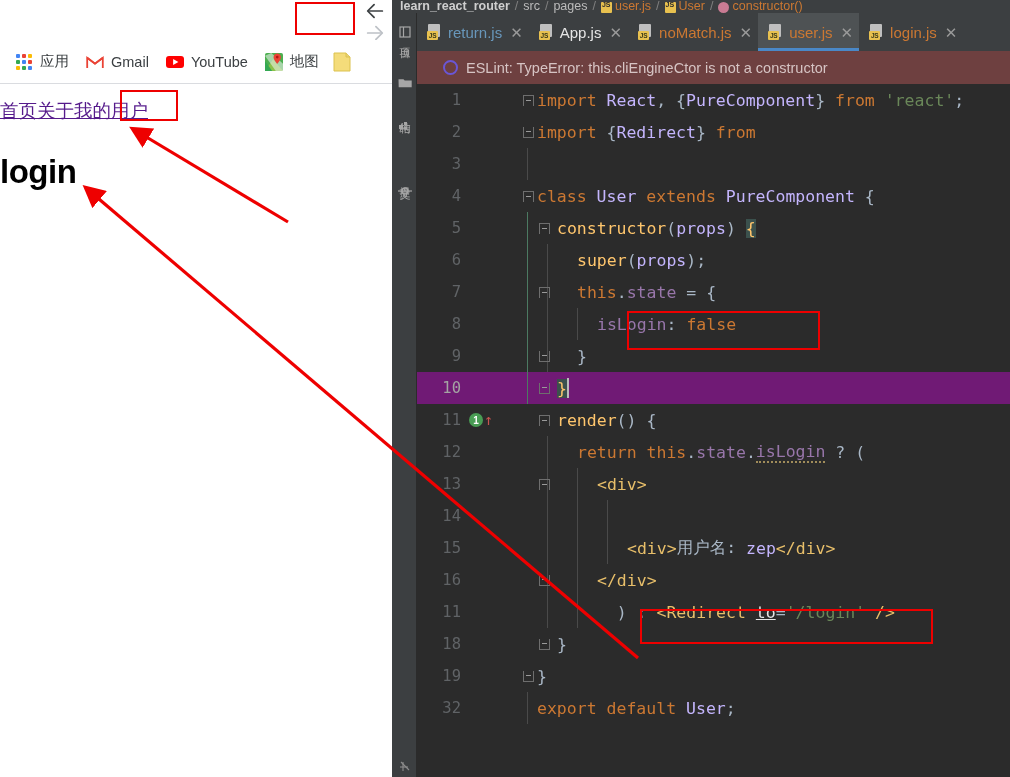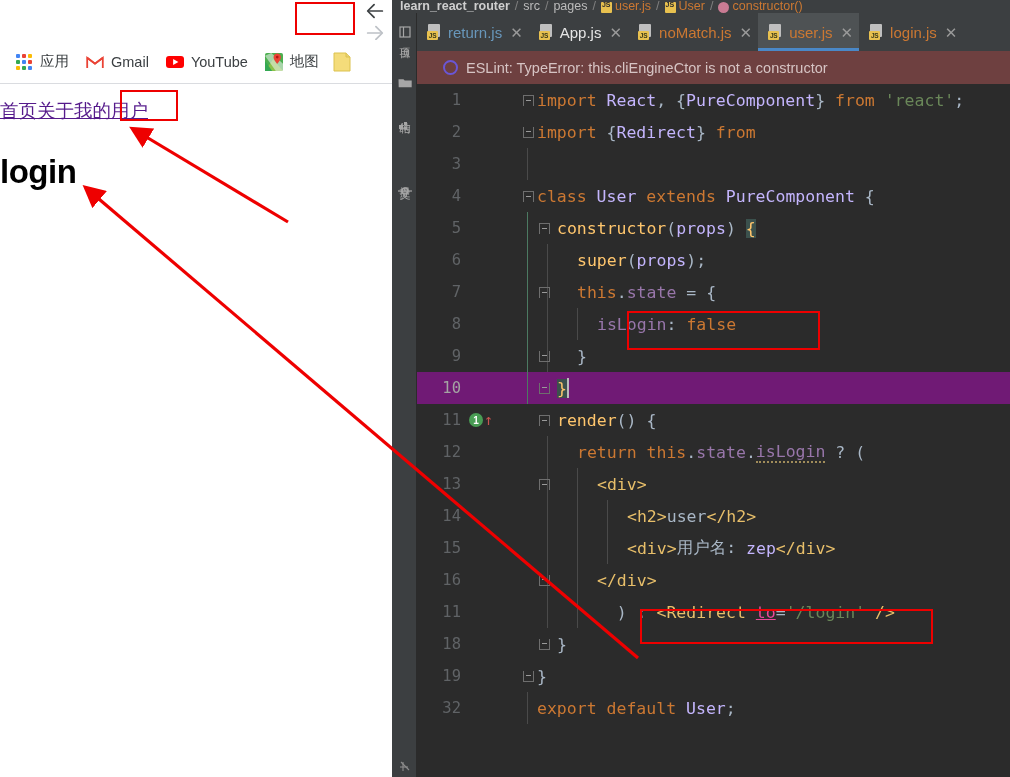--- a/index.html
+++ b/index.html
@@ -274,21 +274,21 @@
   }
   .iguide.green { background: #4c7a62; }
 
   
   .t-kw   { color: #cc7832; }
   .t-cls  { color: #c4b5fd; }
   .t-str  { color: #6a8759; }
   .t-fn   { color: #ffc66d; }
   .t-prop { color: #9876aa; }
   .t-tag  { color: #e8bf6a; }
-  .t-attr { color: #ec4899; text-decoration: underline; }
+  .t-attr { color: #e5e5e5; text-decoration: underline; }
   .t-hl   { background: #3b514d; color: #ffc66d; }
   .t-white{ color: #a9b7c6; }
   .squiggle { border-bottom: 2px dotted #a08c5a; }
 
   .caret {
     display: inline-block; width: 2px; height: 20px;
     background: #bbbbbb; vertical-align: -4px;
   }
 
   .gutter-badge {
@@ -639,21 +639,20 @@
         <span class="iguide" style="left:160px;"></span>
         <span class="fold" style="left:120px;"><span class="fold-box down"></span></span>
         <span class="code-text" style="left:180px;"><span class="t-tag">&lt;div&gt;</span></span>
       </div>
 
       <div class="code-line">
         <span class="ln">14</span>
         <span class="iguide" style="left:130px;"></span>
         <span class="iguide" style="left:160px;"></span>
         <span class="iguide" style="left:190px;"></span>
-        <span class="code-text" style="left:210px;"><span class="t-tag">&lt;h2&gt;</span><span class="t-white">user</span><span class="t-tag">&lt;/h2&gt;</span></span>
       </div>
 
       <div class="code-line">
         <span class="ln">15</span>
         <span class="iguide" style="left:130px;"></span>
         <span class="iguide" style="left:160px;"></span>
         <span class="iguide" style="left:190px;"></span>
         <span class="code-text" style="left:210px;"><span class="t-tag">&lt;div&gt;</span><span class="t-white">用户名: </span><span class="t-cls">zep</span><span class="t-tag">&lt;/div&gt;</span></span>
       </div>
 

